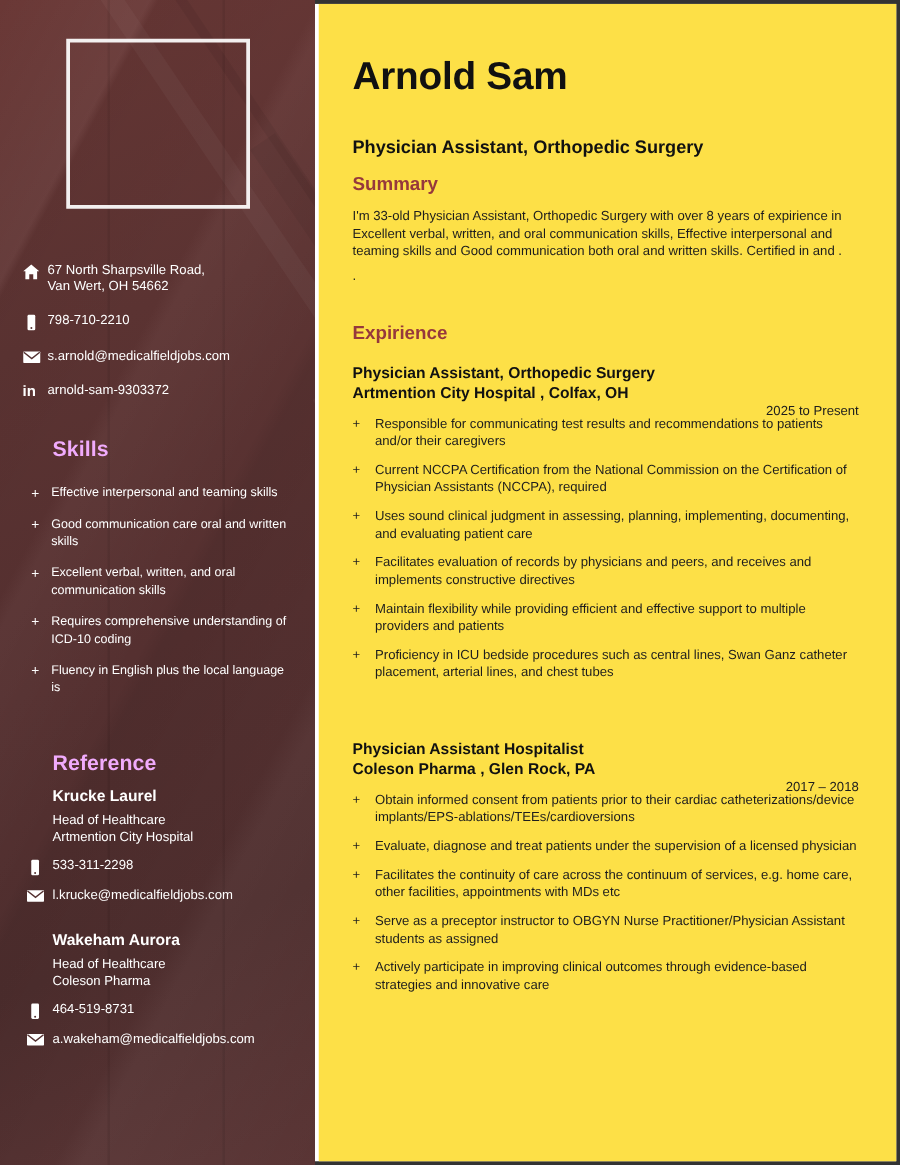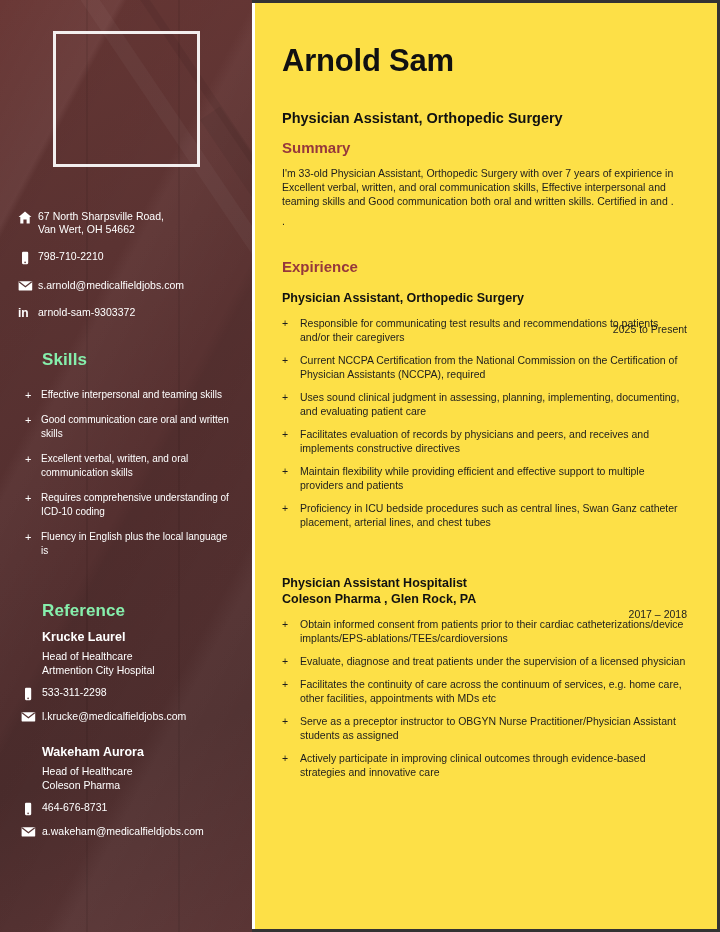--- a/index.html
+++ b/index.html
@@ -119,21 +119,21 @@
     color: #ffffff;
     font-size: 12px;
     font-weight: bold;
     line-height: 12px;
     font-family: "Liberation Sans", sans-serif;
   }
 
   .side-h {
     position: absolute;
     left: 42px;
-    color: #86efac;
+    color: #f0abfc;
     font-size: 17px;
     font-weight: bold;
     letter-spacing: 0.1px;
   }
   #skills-heading { top: 350px; }
   #reference-heading { top: 601px; }
 
   .skills-list {
     position: absolute;
     left: 22px;
@@ -411,21 +411,21 @@
         <div class="ref-name">Wakeham Aurora</div>
         <div class="ref-role">Head of Healthcare
 Coleson Pharma</div>
         <div class="ref-row">
           <span class="ref-ico">
             <svg width="14" height="14" viewBox="0 0 14 14">
               <rect x="4" y="0.8" width="6.2" height="12.4" rx="1.1" fill="#ffffff"></rect>
               <circle cx="7.1" cy="11.4" r="0.8" fill="#553232"></circle>
             </svg>
           </span>
-          <span class="ref-ctext">464-676-8731</span>
+          <span class="ref-ctext">464-519-8731</span>
         </div>
         <div class="ref-row">
           <span class="ref-ico">
             <svg width="15" height="11" viewBox="0 0 15 11">
               <rect x="0.6" y="1.2" width="13.6" height="9.2" rx="0.6" fill="#ffffff"></rect>
               <path d="M1.0 1.8 L7.4 6.8 L13.8 1.8" stroke="#553232" stroke-width="1.2" fill="none"></path>
             </svg>
           </span>
           <span class="ref-ctext">a.wakeham@medicalfieldjobs.com</span>
         </div>
@@ -436,27 +436,28 @@
 
   <div class="frame"></div>
 
   <div class="main">
 
     <div class="name">Arnold Sam</div>
 
     <div class="role-title">Physician Assistant, Orthopedic Surgery</div>
 
     <div class="section-h">Summary</div>
-    <div class="summary-text">I'm 33-old Physician Assistant, Orthopedic Surgery with over 7 years of expirience in Excellent verbal, written, and oral communication skills, Effective interpersonal and teaming skills and Good communication both oral and written skills. Certified in and .</div>
+    <div class="summary-text">I'm 33-old Physician Assistant, Orthopedic Surgery with over 8 years of expirience in Excellent verbal, written, and oral communication skills, Effective interpersonal and teaming skills and Good communication both oral and written skills. Certified in and .</div>
     <div class="summary-dot">.</div>
 
     <div class="section-h" id="experience-heading">Expirience</div>
 
     <div class="job" id="job-0">
       <div class="job-title">Physician Assistant, Orthopedic Surgery</div>
+      <div class="job-company">Artmention City Hospital , Colfax, OH</div>
       <div class="job-date">2025 to Present</div>
       <div class="job-bullets">
         <div class="bullet">
           <span class="bullet-plus">+</span>
           <span class="bullet-text">Responsible for communicating test results and recommendations to patients and/or their caregivers</span>
         </div>
         <div class="bullet">
           <span class="bullet-plus">+</span>
           <span class="bullet-text">Current NCCPA Certification from the National Commission on the Certification of Physician Assistants (NCCPA), required</span>
         </div>

